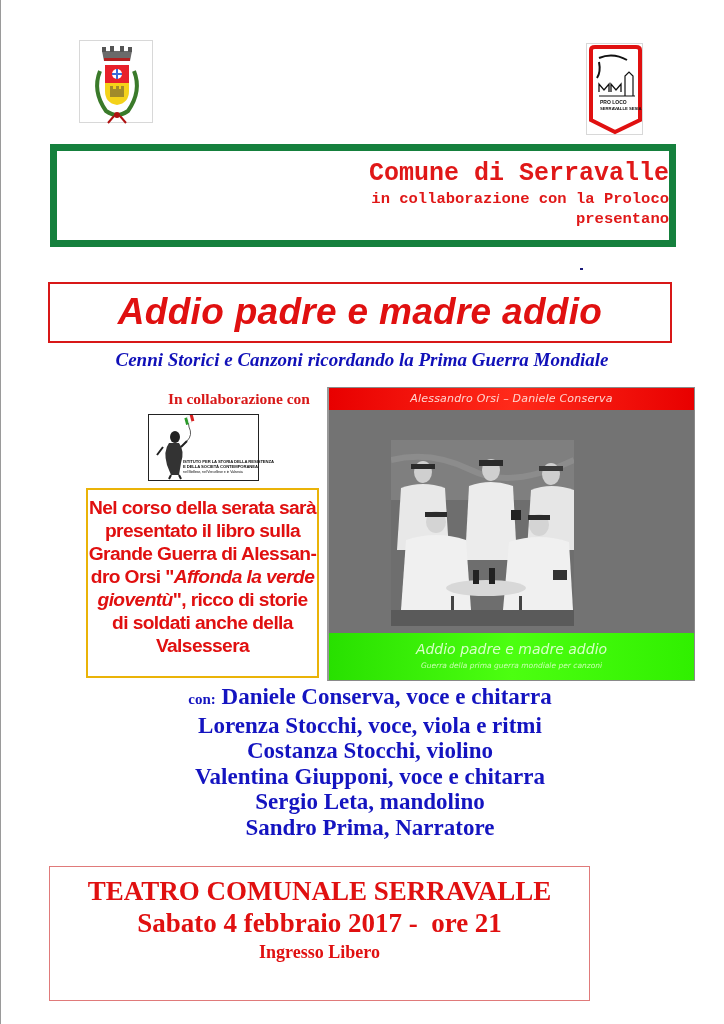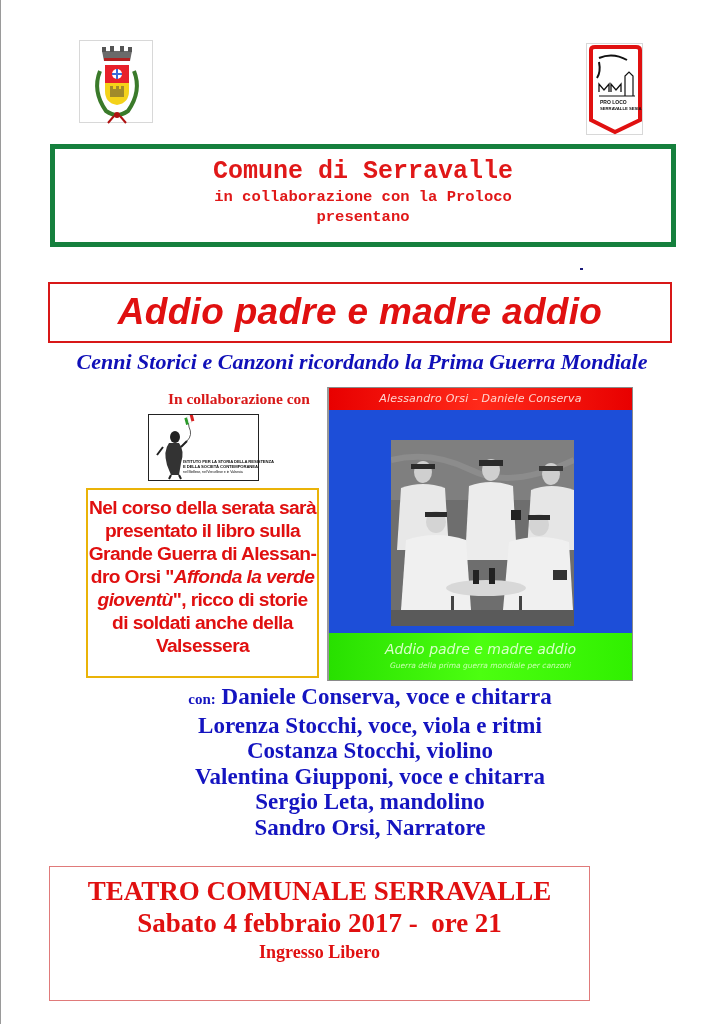--- a/index.html
+++ b/index.html
@@ -8,44 +8,44 @@
   .page-edge { position: absolute; left: 0; top: 0; width: 1px; height: 1024px; background: #9a9a9a; }
 
   .abs { position: absolute; }
 
   
   .logo-frame { position: absolute; border: 1px solid #d8d8d8; background: #fff; }
   #logo-left { left: 79px; top: 40px; width: 74px; height: 83px; }
   #logo-right { left: 586px; top: 43px; width: 57px; height: 92px; }
 
   
-  #header-box { left: 50px; top: 144px; width: 626px; height: 103px; border: 5px solid #15803d; text-align: center; }
+  #header-box { left: 50px; top: 144px; width: 626px; height: 103px; border: 7px solid #15803d; text-align: right; }
   #header-title { font-family: "Liberation Mono", monospace; font-weight: bold; color: #e01818; font-size: 25px; margin-top: 8px; line-height: 30px; }
   .header-sub { font-family: "Liberation Mono", monospace; font-weight: bold; color: #e01818; font-size: 15.5px; line-height: 20px; }
 
   .stray-dot { left: 580px; top: 268px; width: 3px; height: 2px; background: #1a1a7a; }
 
   
   #title-box { left: 48px; top: 282px; width: 624px; height: 61px; border: 2.5px solid #d81818; text-align: center; }
   #main-title { font-family: "Liberation Sans", sans-serif; font-weight: bold; font-style: italic; color: #e01010; font-size: 37px; line-height: 56px; letter-spacing: 0.3px; }
 
-  #subtitle { left: 40px; top: 349px; width: 644px; text-align: center; font-family: "Liberation Serif", serif; font-style: italic; font-weight: bold; color: #1010b8; font-size: 22px; }
+  #subtitle { left: 40px; top: 349px; width: 644px; text-align: center; font-family: "Liberation Serif", serif; font-style: italic; font-weight: bold; color: #1010b8; font-size: 19px; }
 
   
   #collab-label { left: 100px; top: 390px; width: 210px; text-align: right; font-family: "Liberation Serif", serif; font-weight: bold; color: #d81818; font-size: 15.5px; }
   #institute-logo { left: 148px; top: 414px; width: 111px; height: 67px; border: 1px solid #222; background: #fff; }
   .inst-text { position: absolute; left: 34px; font-family: "Liberation Sans", sans-serif; font-weight: bold; font-size: 4.2px; color: #111; letter-spacing: -0.1px; line-height: 5px; white-space: nowrap; }
 
   
   #book-box { left: 86px; top: 488px; width: 233px; height: 190px; border: 2px solid #eab308; text-align: center; padding-top: 6px; }
   #book-desc { font-family: "Liberation Sans", sans-serif; font-weight: bold; color: #e01010; font-size: 19.2px; line-height: 23px; letter-spacing: -0.6px; }
   #book-desc i { font-style: italic; }
 
   
-  #book-cover { left: 327px; top: 387px; width: 306px; height: 294px; background: #1d4ed8; border: 1px solid #8a8a8a; border-left: 2px solid #999; }
+  #book-cover { left: 327px; top: 387px; width: 368px; height: 294px; background: #737373; border: 1px solid #8a8a8a; border-left: 2px solid #999; }
   #cover-top-bar { position: absolute; left: 0; top: 0; width: 100%; height: 22px; background: linear-gradient(90deg, #e80000 0%, #ff2a1a 50%, #e80000 100%); text-align: center; font-family: "DejaVu Sans", sans-serif; font-style: italic; font-size: 11px; color: #ffd6d0; line-height: 22px; letter-spacing: 0.2px; }
   #cover-photo { position: absolute; left: 62px; top: 52px; width: 183px; height: 186px; overflow: hidden; background: linear-gradient(180deg, #5a5a5a 0%, #8a8a8a 30%, #7a7a7a 60%, #555 100%); }
   #cover-bottom-bar { position: absolute; left: 0; bottom: 0; width: 100%; height: 47px; background: linear-gradient(90deg, #28e000 0%, #4cff10 50%, #30f000 100%); text-align: center; }
   #cover-bottom-title { font-family: "DejaVu Sans", sans-serif; font-style: italic; font-size: 14px; color: #d8ffc8; line-height: 22px; padding-top: 5px; }
   #cover-bottom-sub { font-family: "DejaVu Sans", sans-serif; font-style: italic; font-size: 7.5px; color: #c8ffb0; line-height: 12px; }
 
   
   #performers { left: 110px; top: 684px; width: 520px; text-align: center; font-family: "Liberation Serif", serif; font-weight: bold; color: #1414c0; font-size: 23px; line-height: 25.5px; }
   .con-label { font-size: 15px; text-align: center; }
 
@@ -187,20 +187,20 @@
     <div id="cover-bottom-sub">Guerra della prima guerra mondiale per canzoni</div>
   </div>
 </div>
 
 <div class="abs" id="performers">
   <div><span class="con-label">con:</span> <span>Daniele Conserva, voce e chitarra</span></div>
   <div>Lorenza Stocchi, voce, viola e ritmi</div>
   <div>Costanza Stocchi, violino</div>
   <div>Valentina Giupponi, voce e chitarra</div>
   <div>Sergio Leta, mandolino</div>
-  <div>Sandro Orsi, Narratore</div>
+  <div>Sandro Prima, Narratore</div>
 </div>
 
 <div class="abs" id="venue-box">
   <div id="venue-name">TEATRO COMUNALE SERRAVALLE</div>
   <div id="venue-date">Sabato 4 febbraio 2017 -  ore 21</div>
   <div id="venue-entry">Ingresso Libero</div>
 </div>
 
 </body></html>

